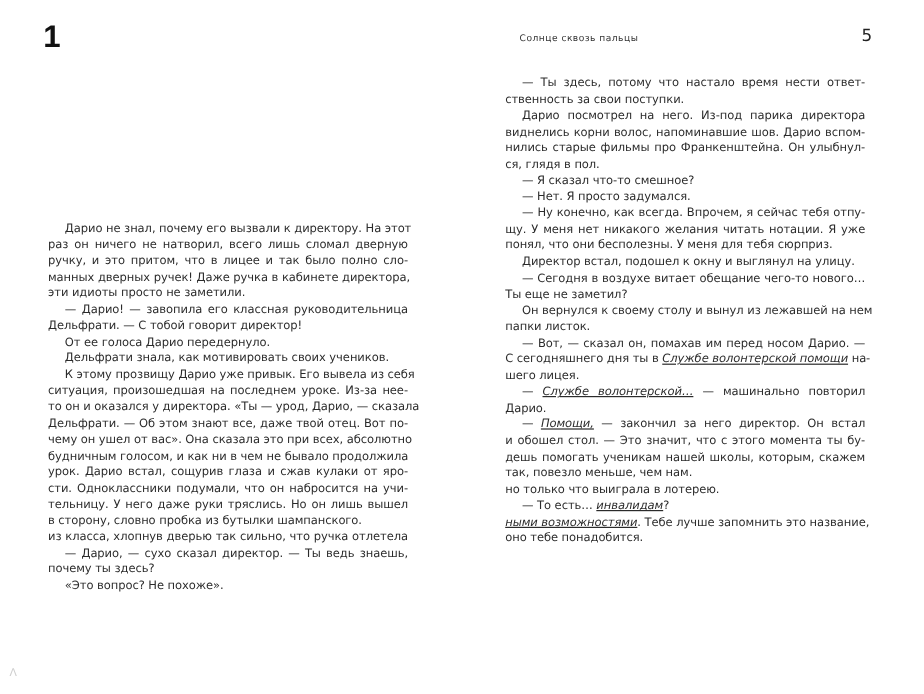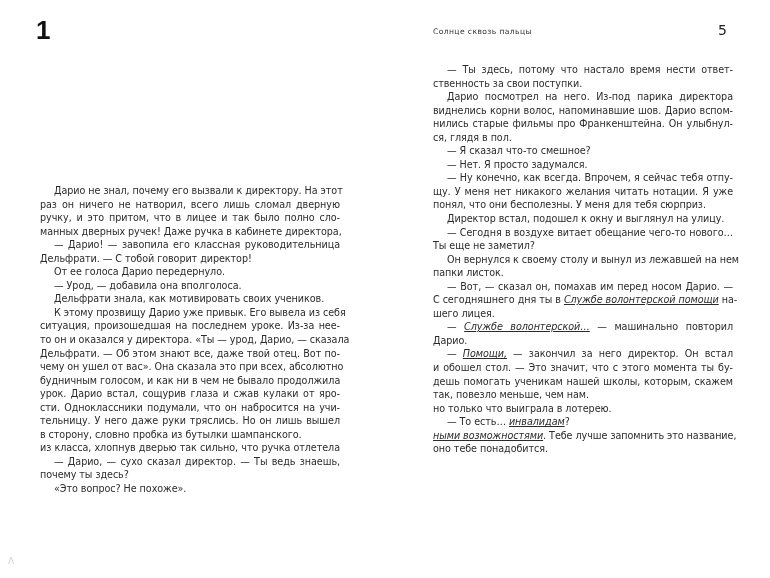--- a/index.html
+++ b/index.html
@@ -24,44 +24,44 @@
   .folio {
     position: absolute; left: 333px; top: 22px;
     font-size: 14px; color: #222;
   }
   .text-block {
     position: absolute; width: 300px;
     font-size: 9.6px; line-height: 13.55px;
     letter-spacing: -0.05px; white-space: nowrap;
   }
   .page-left .text-block { left: 40px; top: 184px; }
-  .page-right .text-block { left: 48px; top: 63px; }
+  .page-right .text-block { left: 36px; top: 63px; }
   .line { height: 13.55px; display: block; }
   .line.indent { padding-left: 14px; }
   .line.justify { text-align: justify; text-align-last: justify; }
   .it { font-style: italic; text-decoration: underline; }
   .corner-mark {
     position: absolute; left: 8px; top: 556px;
     font-size: 9px; color: #cfcfcf;
   }
 </style>
 </head>
 <body>
 
 <div class="page page-left">
   <div class="chapter-number">1</div>
   <div class="text-block" id="left-text">
       <span class="line indent justify">Дарио не знал, почему его вызвали к директору. На этот</span>
       <span class="line justify">раз он ничего не натворил, всего лишь сломал дверную</span>
       <span class="line justify">ручку, и это притом, что в лицее и так было полно сло-</span>
       <span class="line justify">манных дверных ручек! Даже ручка в кабинете директора,</span>
+      <span class="line">эти идиоты просто не заметили.</span>
       <span class="line indent justify">— Дарио! — завопила его классная руководительница</span>
       <span class="line">Дельфрати. — С тобой говорит директор!</span>
       <span class="line indent">От ее голоса Дарио передернуло.</span>
-      <span class="line indent">— Урод, — добавила она вполголоса.</span>
       <span class="line indent">Дельфрати знала, как мотивировать своих учеников.</span>
       <span class="line indent justify">К этому прозвищу Дарио уже привык. Его вывела из себя</span>
       <span class="line justify">ситуация, произошедшая на последнем уроке. Из-за нее-</span>
       <span class="line justify">то он и оказался у директора. «Ты — урод, Дарио, — сказала</span>
       <span class="line justify">Дельфрати. — Об этом знают все, даже твой отец. Вот по-</span>
       <span class="line justify">чему он ушел от вас». Она сказала это при всех, абсолютно</span>
       <span class="line justify">будничным голосом, и как ни в чем не бывало продолжила</span>
       <span class="line justify">урок. Дарио встал, сощурив глаза и сжав кулаки от яро-</span>
       <span class="line justify">сти. Одноклассники подумали, что он набросится на учи-</span>
       <span class="line justify">тельницу. У него даже руки тряслись. Но он лишь вышел</span>

